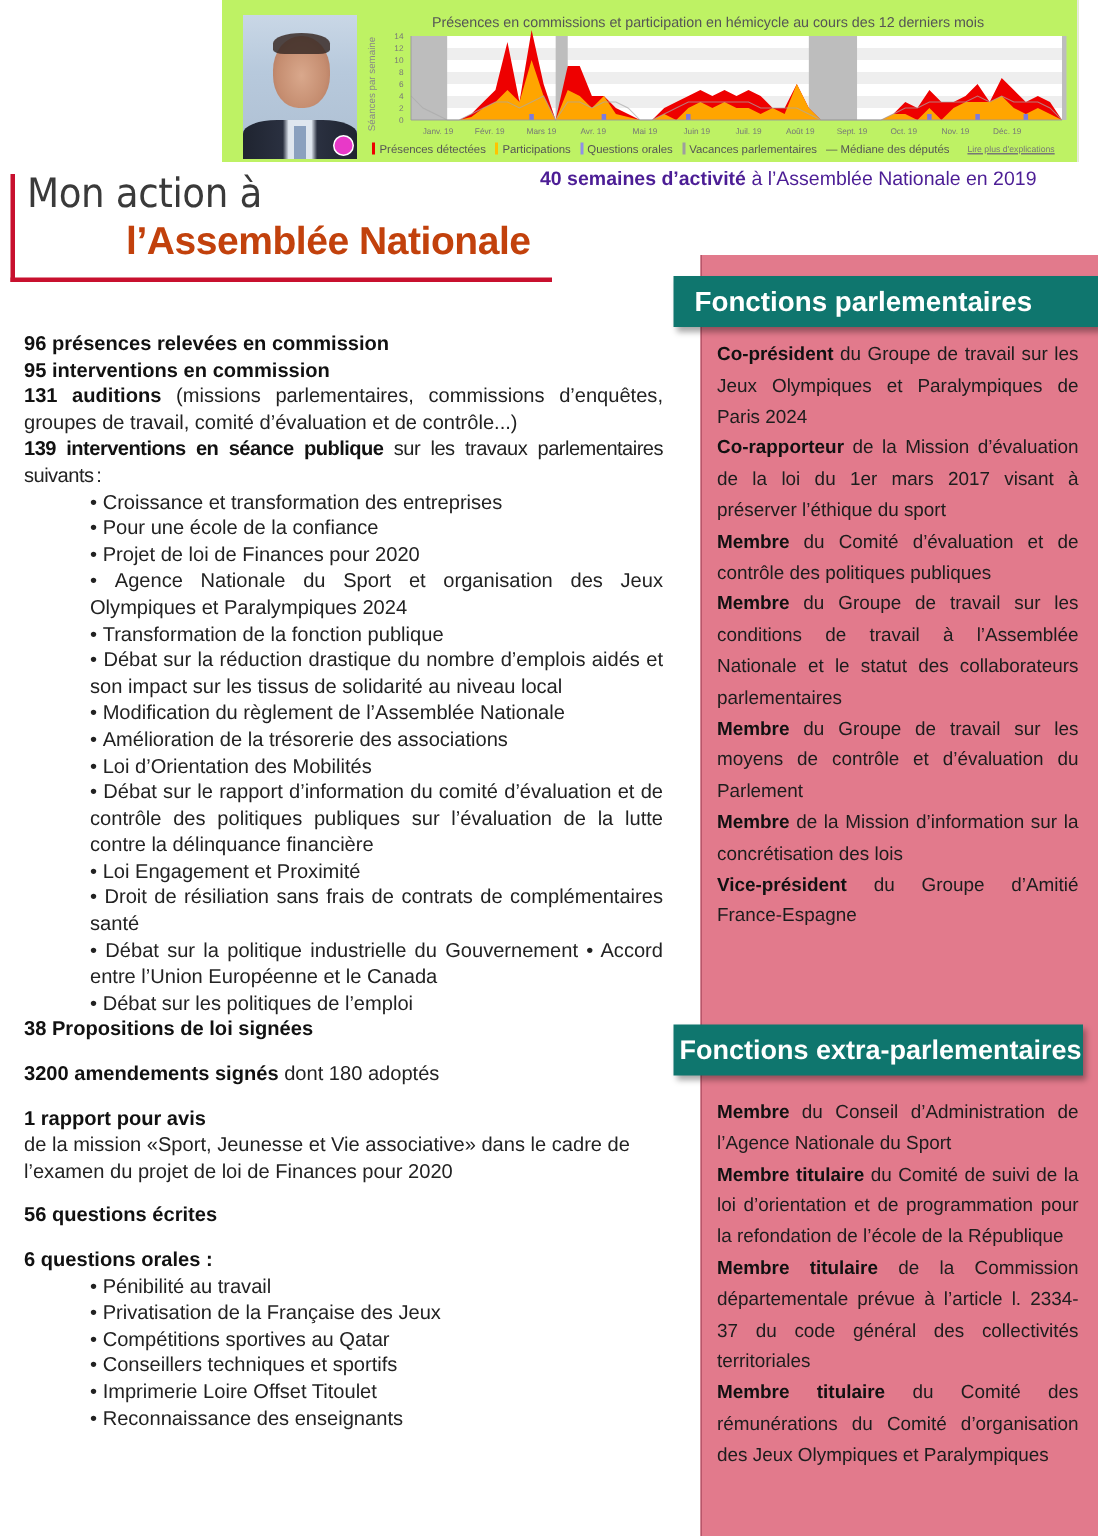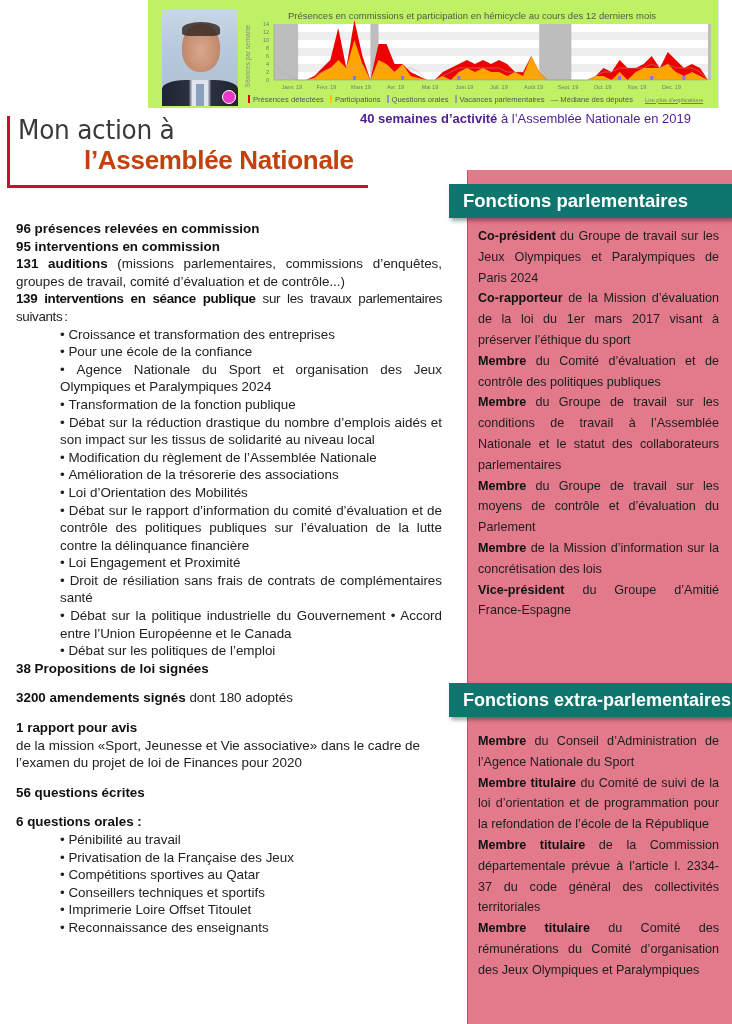--- a/index.html
+++ b/index.html
@@ -47,21 +47,21 @@
   .blist { margin:0 0 0 44px; padding:0; list-style:none; }
   .blist li { text-align:justify; }
   .blist li::before { content:"\2022\00a0"; }
 
   
   .panel { position:absolute; left:467px; top:170px; width:265px; height:854px; background:#e27a8c;
            border-left:1px solid #b7566a; }
   .fhead { position:absolute; left:449px; height:34px; background:#0f766e; color:#fff; font-weight:bold;
            font-size:18.5px; line-height:34px; box-shadow:2px 3px 4px rgba(0,0,0,.35); white-space:nowrap; padding:0 0 0 14px; }
   .fhead.h1 { top:184px; width:270px; }
-  .fhead.h2 { top:683px; width:269px; padding-left:14px; font-size:18px; }
+  .fhead.h2 { top:683px; width:269px; padding-left:4px; font-size:18px; }
   .plist { position:absolute; left:478px; width:241px; font-size:12.6px; line-height:20.8px; color:#1d1d1d; }
   .plist p { margin:0; text-align:justify; }
   .plist b { font-weight:bold; color:#111; }
   .plist.p1 { top:226px; }
   .plist.p2 { top:731px; }
 </style>
 </head>
 <body>
 
 <div class="widget">
@@ -135,20 +135,21 @@
 <div class="activity"><b>40 semaines d’activité</b><span> à l’Assemblée Nationale en 2019</span></div>
 
 <div class="left">
   <p class="stat"><b>96 présences relevées en commission</b></p>
   <p class="stat"><b>95 interventions en commission</b></p>
   <p class="stat just"><b>131 auditions</b><span> (missions parlementaires, commissions d’enquêtes, groupes de travail, comité d’évaluation et de contrôle...)</span></p>
   <p class="just" style="letter-spacing:-0.35px;word-spacing:-1.5px;"><b>139 interventions en séance publique</b><span> sur les travaux parlementaires suivants :</span></p>
   <ul class="blist" id="seance-list">
       <li>Croissance et transformation des entreprises</li>
       <li>Pour une école de la confiance</li>
+      <li>Projet de loi de Finances pour 2020</li>
       <li>Agence Nationale du Sport et organisation des Jeux Olympiques et Paralympiques 2024</li>
       <li>Transformation de la fonction publique</li>
       <li>Débat sur la réduction drastique du nombre d’emplois aidés et son impact sur les tissus de solidarité au niveau local</li>
       <li>Modification du règlement de l’Assemblée Nationale</li>
       <li>Amélioration de la trésorerie des associations</li>
       <li>Loi d’Orientation des Mobilités</li>
       <li>Débat sur le rapport d’information du comité d’évaluation et de contrôle des politiques publiques sur l’évaluation de la lutte contre la délinquance financière</li>
       <li>Loi Engagement et Proximité</li>
       <li>Droit de résiliation sans frais de contrats de complémentaires santé</li>
       <li>Débat sur la politique industrielle du Gouvernement • Accord entre l’Union Européenne et le Canada</li>

